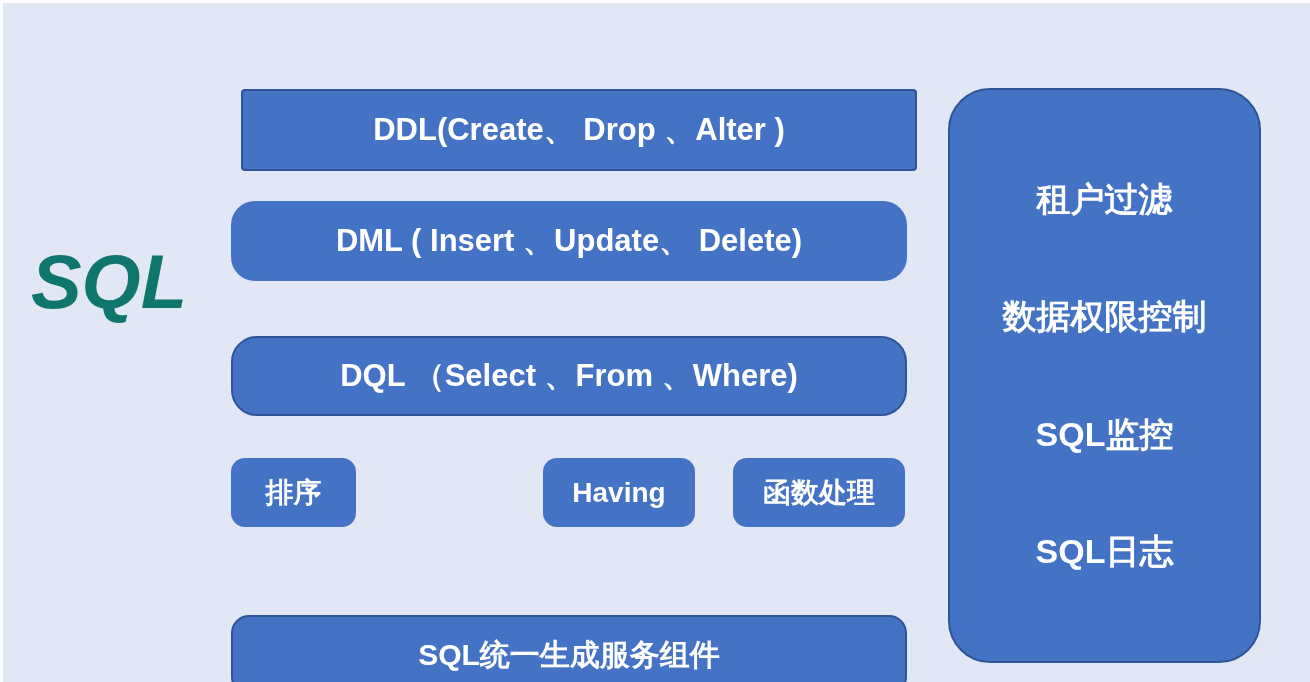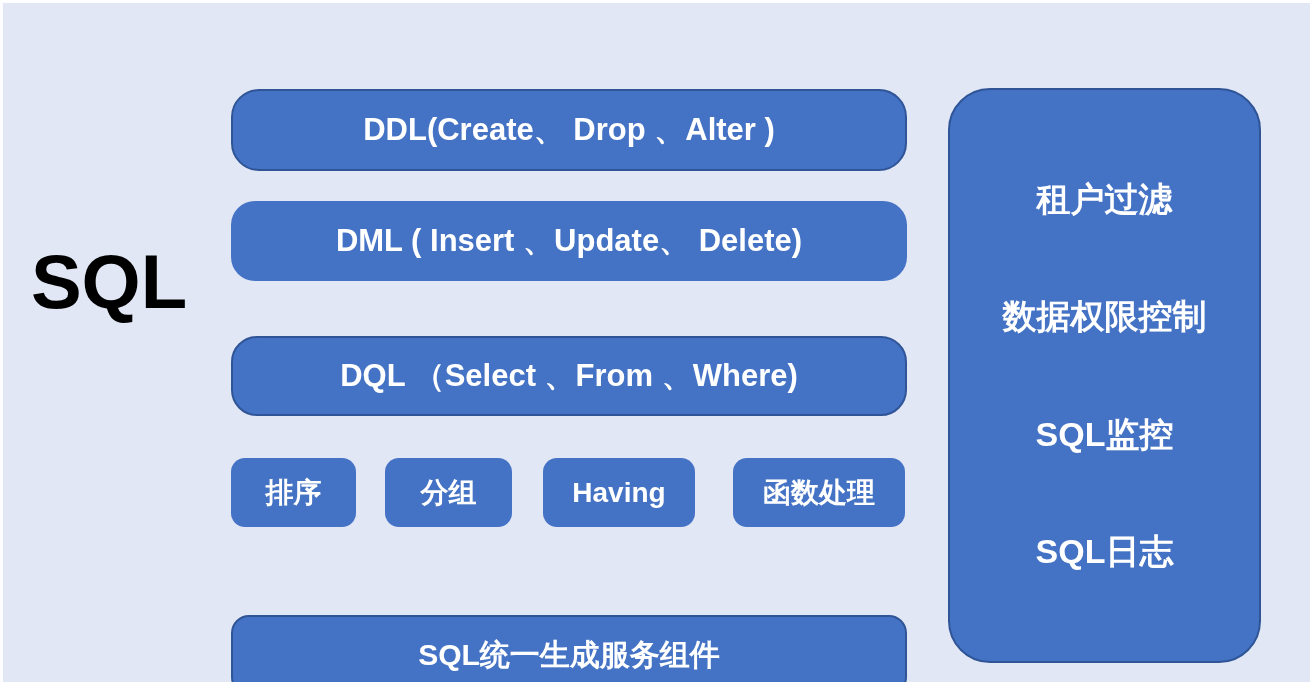--- a/index.html
+++ b/index.html
@@ -21,26 +21,27 @@
     border-left: 3px solid #fdfdff;
   }
 
   
   .engine-title {
     position: absolute;
     left: 0px;
     top: 240px;
     width: 212px;
     text-align: center;
-    color: #000000;
+    color: #0f766e;
     font-weight: bold;
     font-size: 72px;
     line-height: 1.02;
     letter-spacing: 0px;
     user-select: none;
+    font-style: italic;
   }
   .engine-title .line1 { display: block; font-size: 76px; }
   .engine-title .line2 {
     display: block;
     font-size: 74px;
     margin-top: 48px;
     letter-spacing: -2px;
   }
 
   
@@ -56,24 +57,24 @@
     box-sizing: border-box;
     border-radius: 14px;
     white-space: nowrap;
   }
   .pill.outlined {
     border: 2px solid #2f5597;
   }
 
   
   .row-ddl {
-    left: 228px;  top: 86px;
+    left: 238px;  top: 86px;
     width: 676px; height: 82px;
     font-size: 31px;
-    border-radius: 28px;
+    border-radius: 4px;
   }
   .row-dml {
     left: 228px;  top: 198px;
     width: 676px; height: 80px;
     font-size: 31px;
     border-radius: 24px;
   }
   .row-dql {
     left: 228px;  top: 333px;
     width: 676px; height: 80px;
@@ -135,21 +136,20 @@
     <span class="line1">SQL</span>
   </div>
 
   <div class="pill outlined row-ddl">DDL(Create、 Drop 、Alter )</div>
 
   <div class="pill row-dml">DML ( Insert 、Update、 Delete)</div>
 
   <div class="pill outlined row-dql">DQL （Select 、From 、Where)</div>
 
   <div class="pill chip chip-sort">排序</div>
-  <div class="pill chip chip-group">分组</div>
   <div class="pill chip chip-having">Having</div>
   <div class="pill chip chip-func">函数处理</div>
 
   <div class="pill outlined row-bottom">SQL统一生成服务组件</div>
 
   <div class="panel-right">
     <div class="item">租户过滤</div>
     <div class="item">数据权限控制</div>
     <div class="item">SQL监控</div>
     <div class="item">SQL日志</div>

